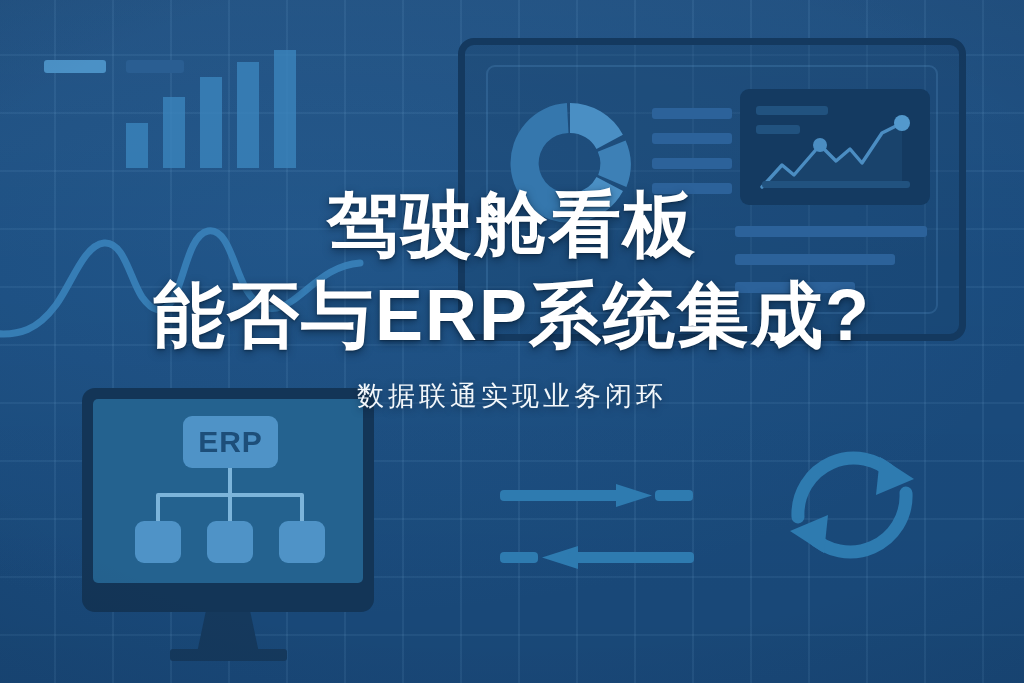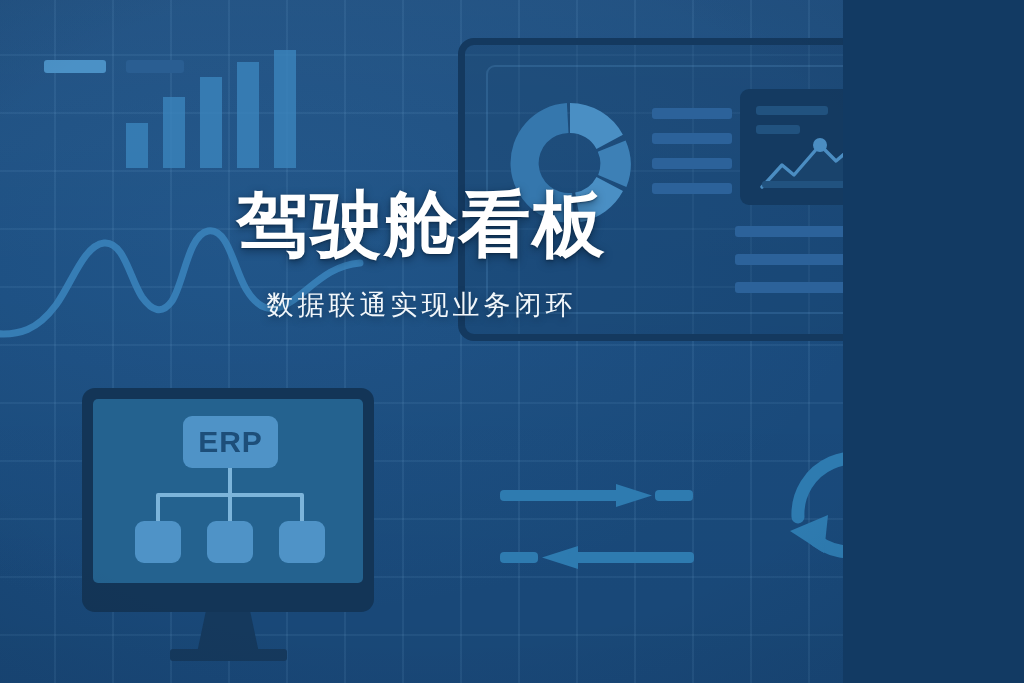--- a/index.html
+++ b/index.html
@@ -3,21 +3,21 @@
 <meta charset="utf-8">
 <title>驾驶舱看板能否与ERP系统集成？</title>
 <style>
   html, body {
     margin: 0;
     padding: 0;
     background: #123a63;
   }
   #stage {
     position: relative;
-    width: 843px;
+    width: 1024px;
     height: 683px;
     overflow: hidden;
     background: #000000;
     font-family: "Liberation Sans", "DejaVu Sans", sans-serif;
   }
 
   
   .bg-base {
     position: absolute;
     inset: 0;
@@ -263,16 +263,17 @@
       <path d="M 134,68 A 56,56 0 0,1 38,110"></path>
     </g>
     <polygon points="108,32 142,54 104,70" fill="#2e7bb0"></polygon>
     <polygon points="52,128 18,106 56,90" fill="#2e7bb0"></polygon>
   </svg>
 
   <div class="bg-vignette"></div>
 
   <div class="textblock">
     <div class="title-1">驾驶舱看板</div>
+    <div class="title-2">能否与ERP系统集成?</div>
     <div class="subtitle">数据联通实现业务闭环</div>
   </div>
 
 </div>
 
 </body></html>

